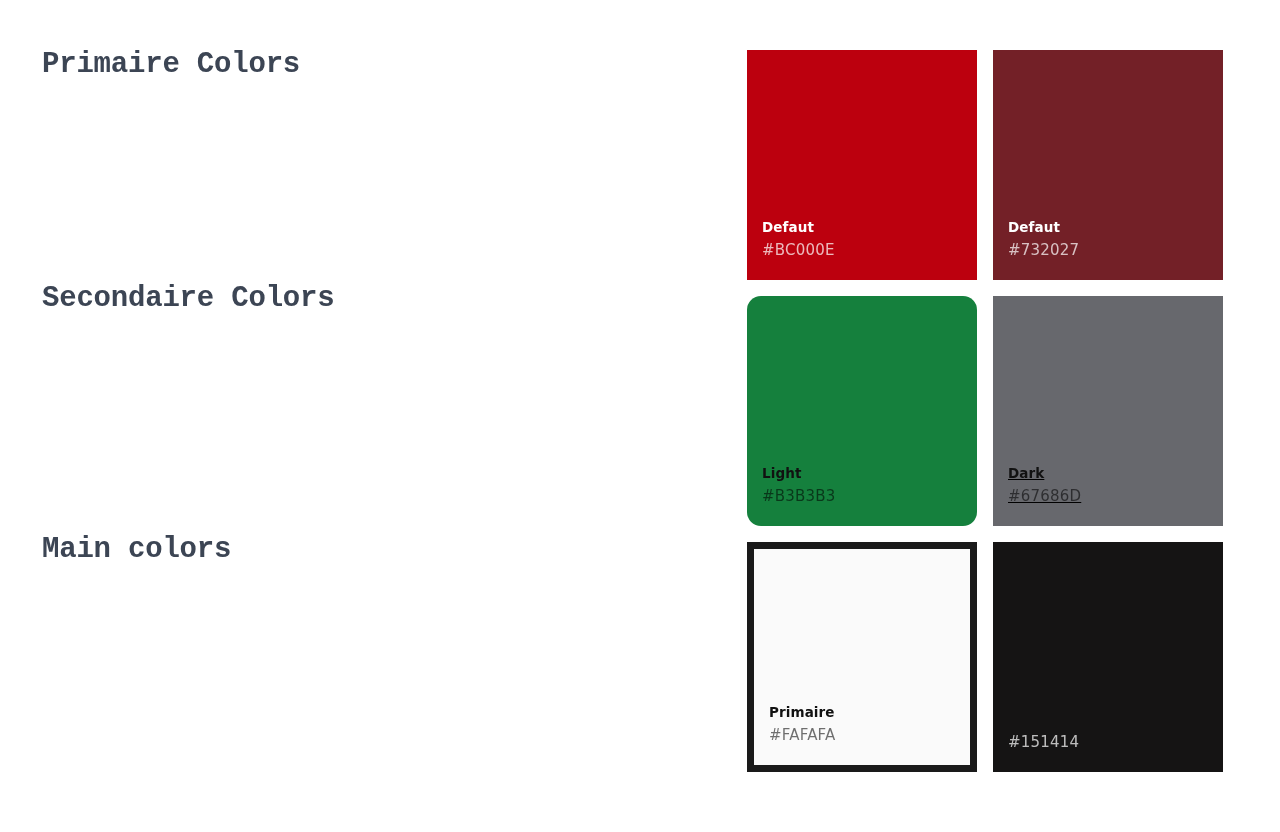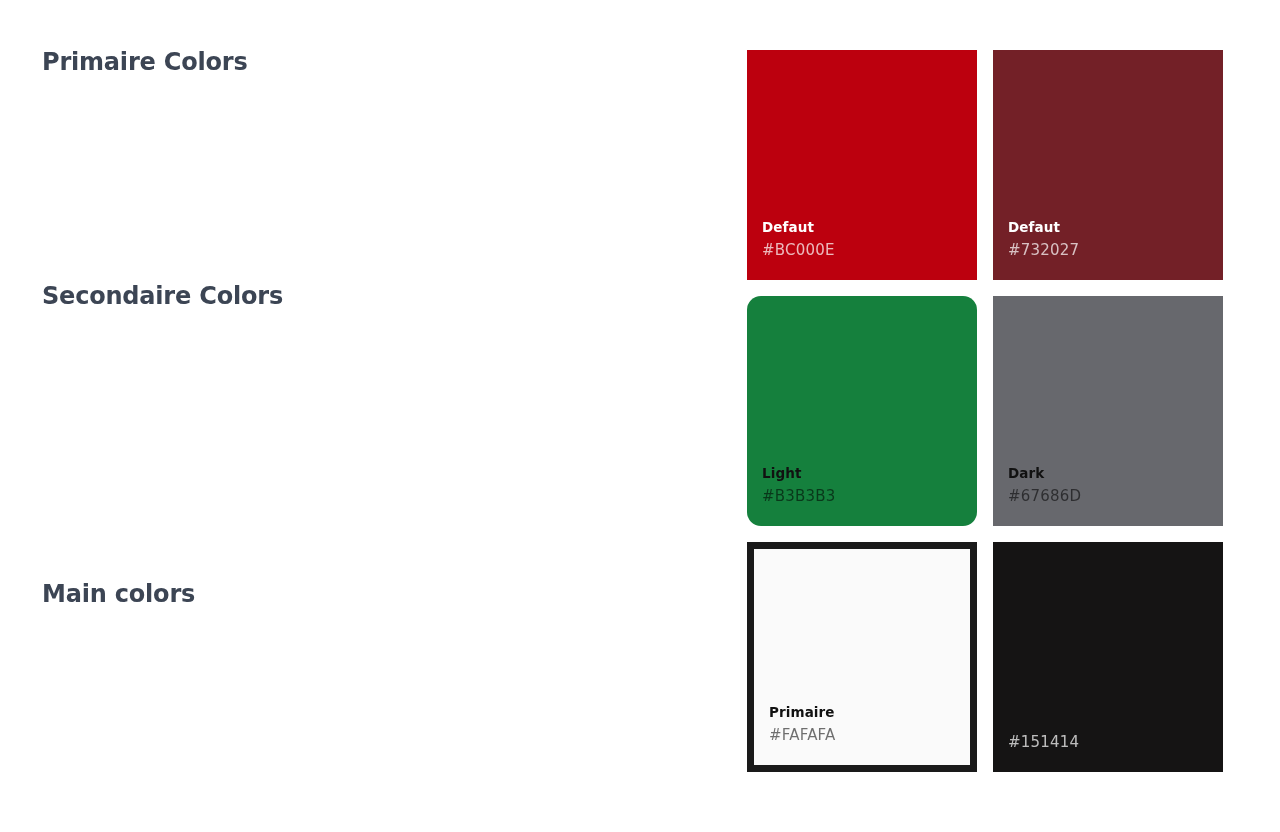--- a/index.html
+++ b/index.html
@@ -16,31 +16,32 @@
     position: relative;
     width: 1280px;
     height: 832px;
     background: #ffffff;
   }
 
   
   .section-heading {
     position: absolute;
     left: 42px;
-    font-size: 24px;
+    font-size: 29px;
     font-weight: bold;
     color: #3c4554;
     letter-spacing: -0.2px;
     white-space: nowrap;
     line-height: 1.1;
+    font-family: Liberation Mono, monospace;
   }
 
   .heading-row-0 { top: 49px; }
   .heading-row-1 { top: 283px; }
-  .heading-row-2 { top: 581px; }
+  .heading-row-2 { top: 534px; }
 
   
   .swatch-grid {
     position: absolute;
     left: 747px;
     top: 50px;
     width: 482px;
     display: grid;
     grid-template-columns: 230px 230px;
     column-gap: 22px;
@@ -105,21 +106,21 @@
     <div class="swatch text-light" style="background-color: rgb(115, 32, 39);">
       <span class="swatch-name">Defaut</span>
       <span class="swatch-hex">#732027</span>
     </div>
 
     <div class="swatch text-dark" style="background-color: #15803d; border-radius: 14px;">
       <span class="swatch-name">Light</span>
       <span class="swatch-hex">#B3B3B3</span>
     </div>
 
-    <div class="swatch text-dark" style="background-color: rgb(103, 104, 109);">
+    <div class="swatch text-dark" style="background-color: rgb(103, 104, 109); text-decoration: underline;">
       <span class="swatch-name">Dark</span>
       <span class="swatch-hex">#67686D</span>
     </div>
 
     <div class="swatch text-dark bordered" style="background-color: rgb(250, 250, 250); border-color: rgb(26, 26, 26);">
       <span class="swatch-name">Primaire</span>
       <span class="swatch-hex">#FAFAFA</span>
     </div>
 
     <div class="swatch text-light" style="background-color: rgb(21, 20, 20);">

